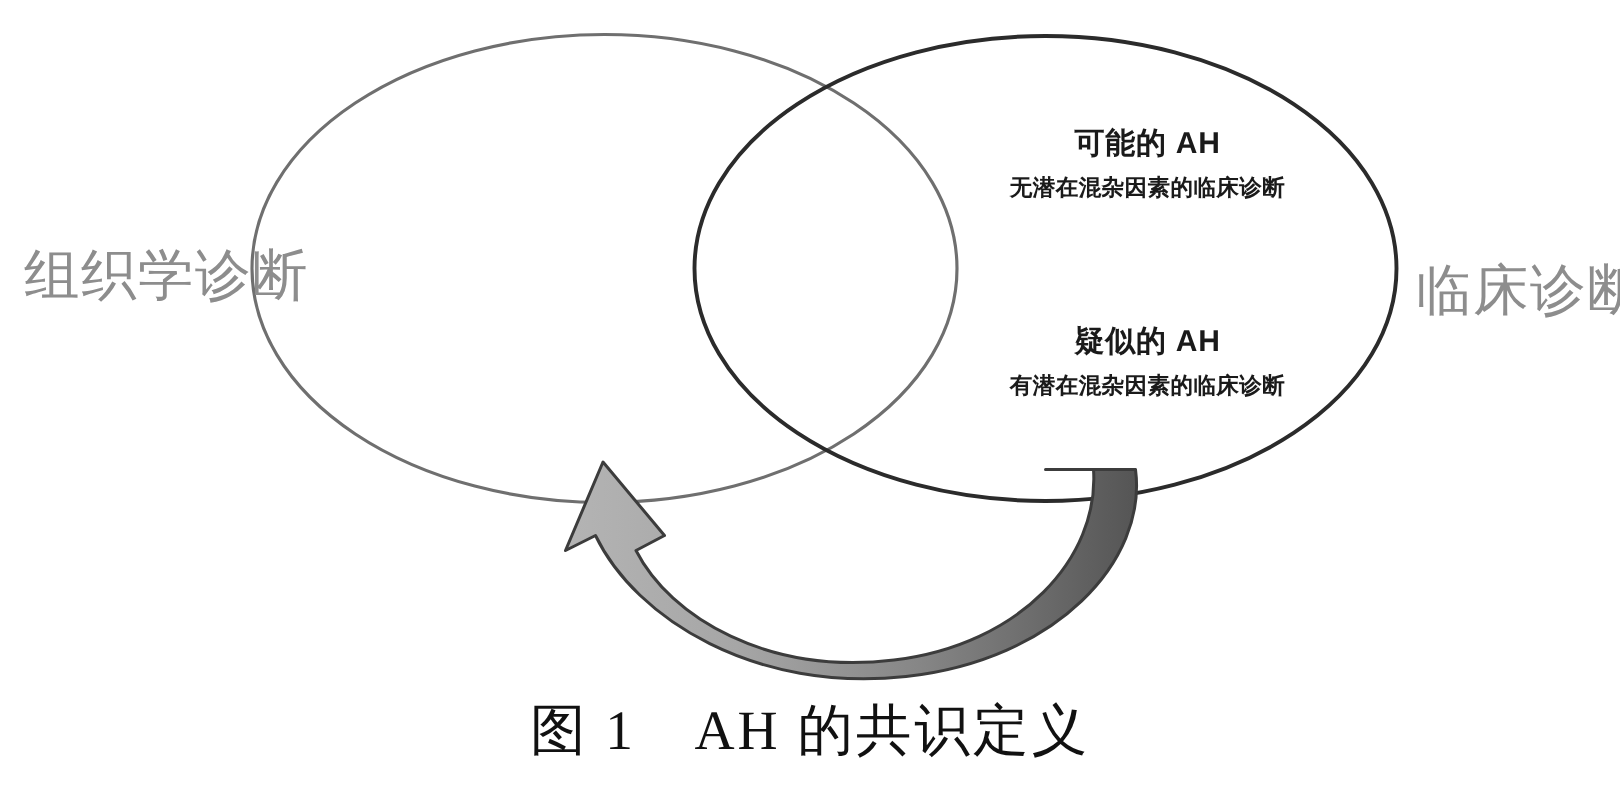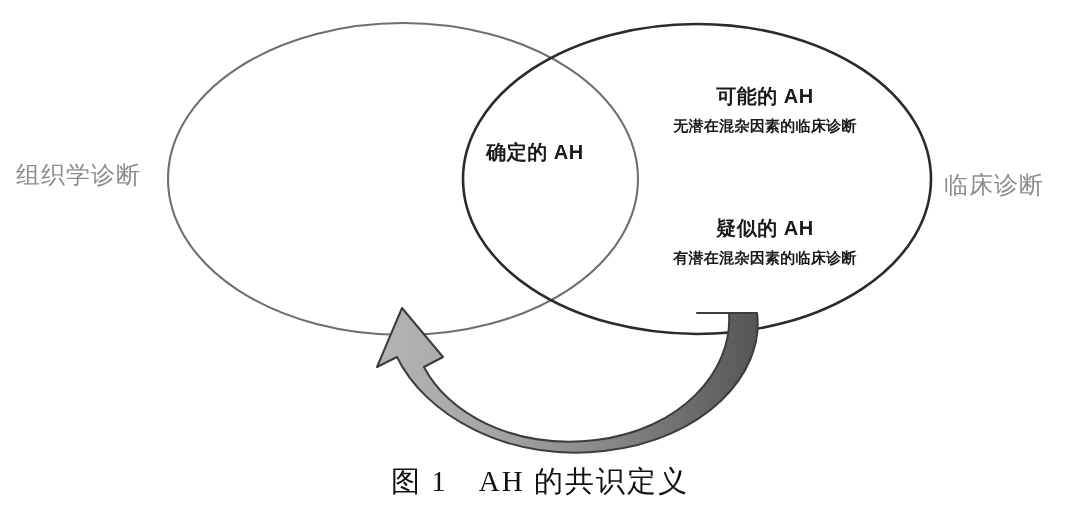--- a/index.html
+++ b/index.html
@@ -20,21 +20,21 @@
   #venn-svg {
     position: absolute;
     left: 0;
     top: 0;
     width: 1080px;
     height: 460px;
   }
   .venn-label {
     position: absolute;
     color: #8d8d8d;
-    font-size: 24px;
+    font-size: 37px;
     font-weight: 400;
     letter-spacing: 1px;
     white-space: nowrap;
     font-family: "Liberation Sans", "DejaVu Sans", sans-serif;
   }
   #label-histology {
     left: 16px;
     top: 159px;
   }
   #label-clinical {
@@ -77,21 +77,21 @@
     left: 610px;
     top: 216px;
     width: 310px;
   }
   #figure-caption {
     position: absolute;
     left: 0;
     top: 462px;
     width: 1080px;
     text-align: center;
-    font-size: 29px;
+    font-size: 37px;
     color: #111111;
     font-family: "Liberation Serif", "DejaVu Serif", serif;
     letter-spacing: 2px;
     white-space: pre;
   }
 </style>
 </head>
 <body>
 
 <div id="figure-root">
@@ -123,21 +123,20 @@
                C 704,440 765,374 757,313
                Z" fill="url(#arrowGrad)" stroke="#3c3c3c" stroke-width="2" stroke-linejoin="round"></path>
     </g>
   </svg>
 
   <div class="venn-label" id="label-histology">组织学诊断</div>
 
   <div class="venn-label" id="label-clinical">临床诊断</div>
 
   <div class="region-block" id="region-definite">
-    <div class="region-title">确定的 AH</div>
   </div>
 
   <div class="region-block" id="region-probable">
     <div class="region-title">可能的 AH</div>
     <div class="region-sub">无潜在混杂因素的临床诊断</div>
   </div>
 
   <div class="region-block" id="region-possible">
     <div class="region-title">疑似的 AH</div>
     <div class="region-sub">有潜在混杂因素的临床诊断</div>

